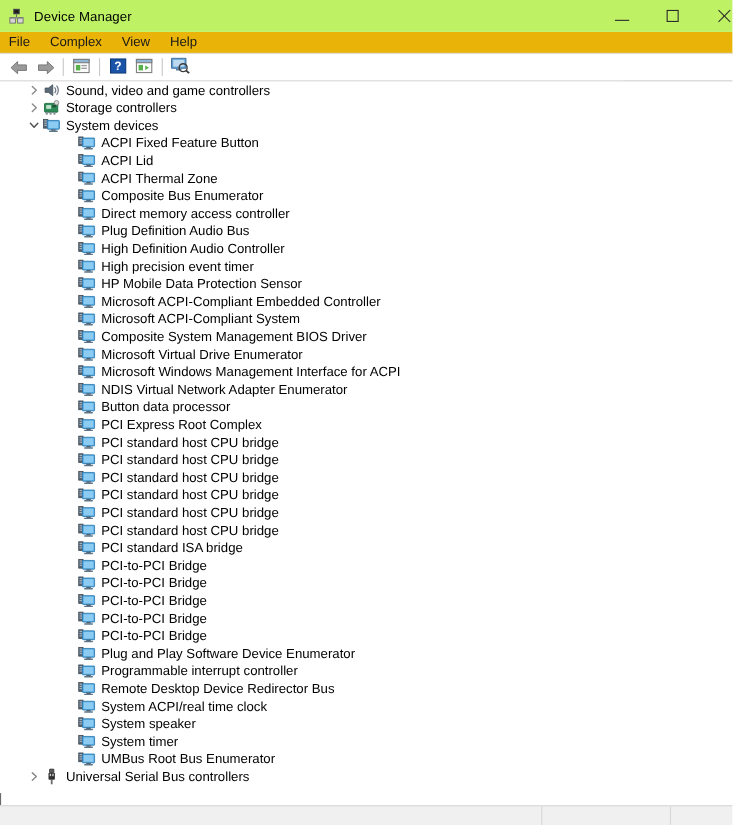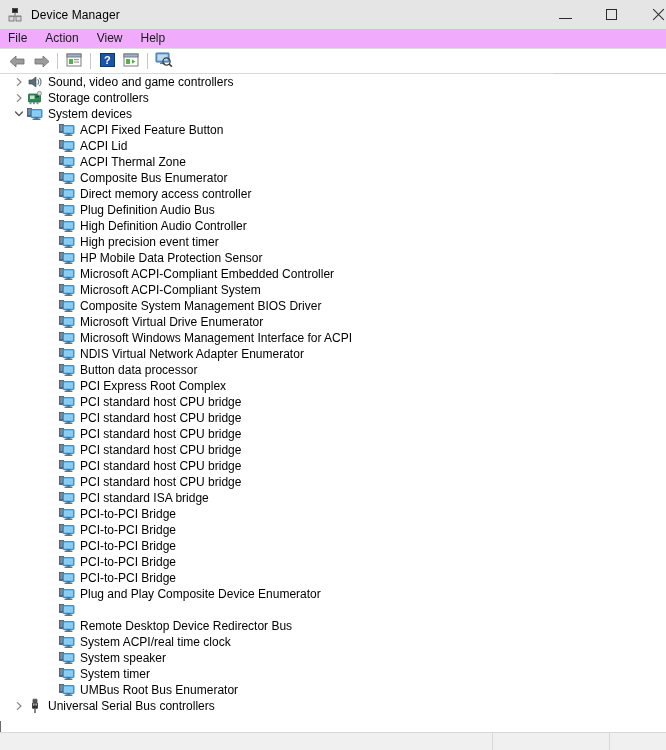--- a/index.html
+++ b/index.html
@@ -15,21 +15,21 @@
     color: #000000;
     overflow: hidden;
     position: relative;
   }
 
   
   .titlebar {
     height: 29px;
     display: flex;
     align-items: center;
-    background: #e5e5e5;
+    background: #bef264;
     position: relative;
   }
   .title-icon {
     width: 16px;
     height: 16px;
     margin-left: 7px;
     margin-right: 8px;
     flex: 0 0 auto;
     position: relative;
   }
@@ -81,21 +81,21 @@
   }
   .wc-close::before { transform: rotate(45deg); }
   .wc-close::after  { transform: rotate(-45deg); }
 
   
   .menubar {
     height: 19px;
     display: flex;
     align-items: center;
     padding-left: 8px;
-    background: #f0abfc;
+    background: #eab308;
     border-bottom: 1px solid #dcdcdc;
   }
   .menu-item {
     font-size: 12px;
     color: #1a1a1a;
     padding: 0 10px 0 0;
     margin-right: 8px;
     line-height: 19px;
     white-space: nowrap;
   }
@@ -133,20 +133,21 @@
   
   .treeview {
     position: absolute;
     left: 0;
     top: 73px;
     width: 554px;
     height: 660px;
     background: #ffffff;
     border-top: 1px solid #d9d9d9;
     overflow: hidden;
+    padding-left: 12px;
   }
   .row {
     height: 16px;
     display: flex;
     align-items: center;
     white-space: nowrap;
   }
   .twisty {
     width: 16px;
     height: 16px;
@@ -224,21 +225,21 @@
       <span class="wc-max"></span>
     </div>
     <div class="wc-btn">
       <span class="wc-close"></span>
     </div>
   </div>
 </div>
 
 <div class="menubar">
   <span class="menu-item">File</span>
-  <span class="menu-item">Action</span>
+  <span class="menu-item">Complex</span>
   <span class="menu-item">View</span>
   <span class="menu-item">Help</span>
 </div>
 
 <div class="toolbar">
 
   <div class="tb-btn">
     <span class="arrow">
       <svg width="17" height="13" viewBox="0 0 17 13">
         <path d="M7 1 L1 6.5 L7 12 L7 9 L15 9 L15 4 L7 4 Z" fill="#9b9b9b" stroke="#6f6f6f" stroke-width="0.8" stroke-linejoin="round"></path>
@@ -765,34 +766,35 @@
       <span class="row-icon"><svg width="16" height="16" viewBox="0 0 16 16">
           <rect x="0.5" y="2.5" width="4" height="8" fill="#53606e" stroke="#3c4853" stroke-width="0.7"></rect>
           <rect x="1.3" y="3.4" width="2.4" height="1.2" fill="#9fb0bf"></rect>
           <rect x="1.3" y="5.4" width="2.4" height="1.2" fill="#9fb0bf"></rect>
           <rect x="1.3" y="7.4" width="2.4" height="1.2" fill="#9fb0bf"></rect>
           <rect x="4" y="3.5" width="11" height="8" rx="0.6" fill="#4aa3df" stroke="#2f7cb0" stroke-width="0.8"></rect>
           <rect x="5" y="4.4" width="9" height="6.2" fill="#8cccf2"></rect>
           <rect x="7.5" y="11.5" width="4" height="1.4" fill="#4d6273"></rect>
           <rect x="5.5" y="12.6" width="8" height="1.3" rx="0.4" fill="#5d7588"></rect>
         </svg></span>
-      <span class="row-label">Plug and Play Composite Device Enumerator</span>
-    </div>
-    <div class="row indent-1">
-      <span class="twisty"></span>
-      <span class="row-icon"><svg width="16" height="16" viewBox="0 0 16 16">
-          <rect x="0.5" y="2.5" width="4" height="8" fill="#53606e" stroke="#3c4853" stroke-width="0.7"></rect>
-          <rect x="1.3" y="3.4" width="2.4" height="1.2" fill="#9fb0bf"></rect>
-          <rect x="1.3" y="5.4" width="2.4" height="1.2" fill="#9fb0bf"></rect>
-          <rect x="1.3" y="7.4" width="2.4" height="1.2" fill="#9fb0bf"></rect>
-          <rect x="4" y="3.5" width="11" height="8" rx="0.6" fill="#4aa3df" stroke="#2f7cb0" stroke-width="0.8"></rect>
-          <rect x="5" y="4.4" width="9" height="6.2" fill="#8cccf2"></rect>
-          <rect x="7.5" y="11.5" width="4" height="1.4" fill="#4d6273"></rect>
-          <rect x="5.5" y="12.6" width="8" height="1.3" rx="0.4" fill="#5d7588"></rect>
-        </svg></span>
+      <span class="row-label">Plug and Play Software Device Enumerator</span>
+    </div>
+    <div class="row indent-1">
+      <span class="twisty"></span>
+      <span class="row-icon"><svg width="16" height="16" viewBox="0 0 16 16">
+          <rect x="0.5" y="2.5" width="4" height="8" fill="#53606e" stroke="#3c4853" stroke-width="0.7"></rect>
+          <rect x="1.3" y="3.4" width="2.4" height="1.2" fill="#9fb0bf"></rect>
+          <rect x="1.3" y="5.4" width="2.4" height="1.2" fill="#9fb0bf"></rect>
+          <rect x="1.3" y="7.4" width="2.4" height="1.2" fill="#9fb0bf"></rect>
+          <rect x="4" y="3.5" width="11" height="8" rx="0.6" fill="#4aa3df" stroke="#2f7cb0" stroke-width="0.8"></rect>
+          <rect x="5" y="4.4" width="9" height="6.2" fill="#8cccf2"></rect>
+          <rect x="7.5" y="11.5" width="4" height="1.4" fill="#4d6273"></rect>
+          <rect x="5.5" y="12.6" width="8" height="1.3" rx="0.4" fill="#5d7588"></rect>
+        </svg></span>
+      <span class="row-label">Programmable interrupt controller</span>
     </div>
     <div class="row indent-1">
       <span class="twisty"></span>
       <span class="row-icon"><svg width="16" height="16" viewBox="0 0 16 16">
           <rect x="0.5" y="2.5" width="4" height="8" fill="#53606e" stroke="#3c4853" stroke-width="0.7"></rect>
           <rect x="1.3" y="3.4" width="2.4" height="1.2" fill="#9fb0bf"></rect>
           <rect x="1.3" y="5.4" width="2.4" height="1.2" fill="#9fb0bf"></rect>
           <rect x="1.3" y="7.4" width="2.4" height="1.2" fill="#9fb0bf"></rect>
           <rect x="4" y="3.5" width="11" height="8" rx="0.6" fill="#4aa3df" stroke="#2f7cb0" stroke-width="0.8"></rect>
           <rect x="5" y="4.4" width="9" height="6.2" fill="#8cccf2"></rect>

